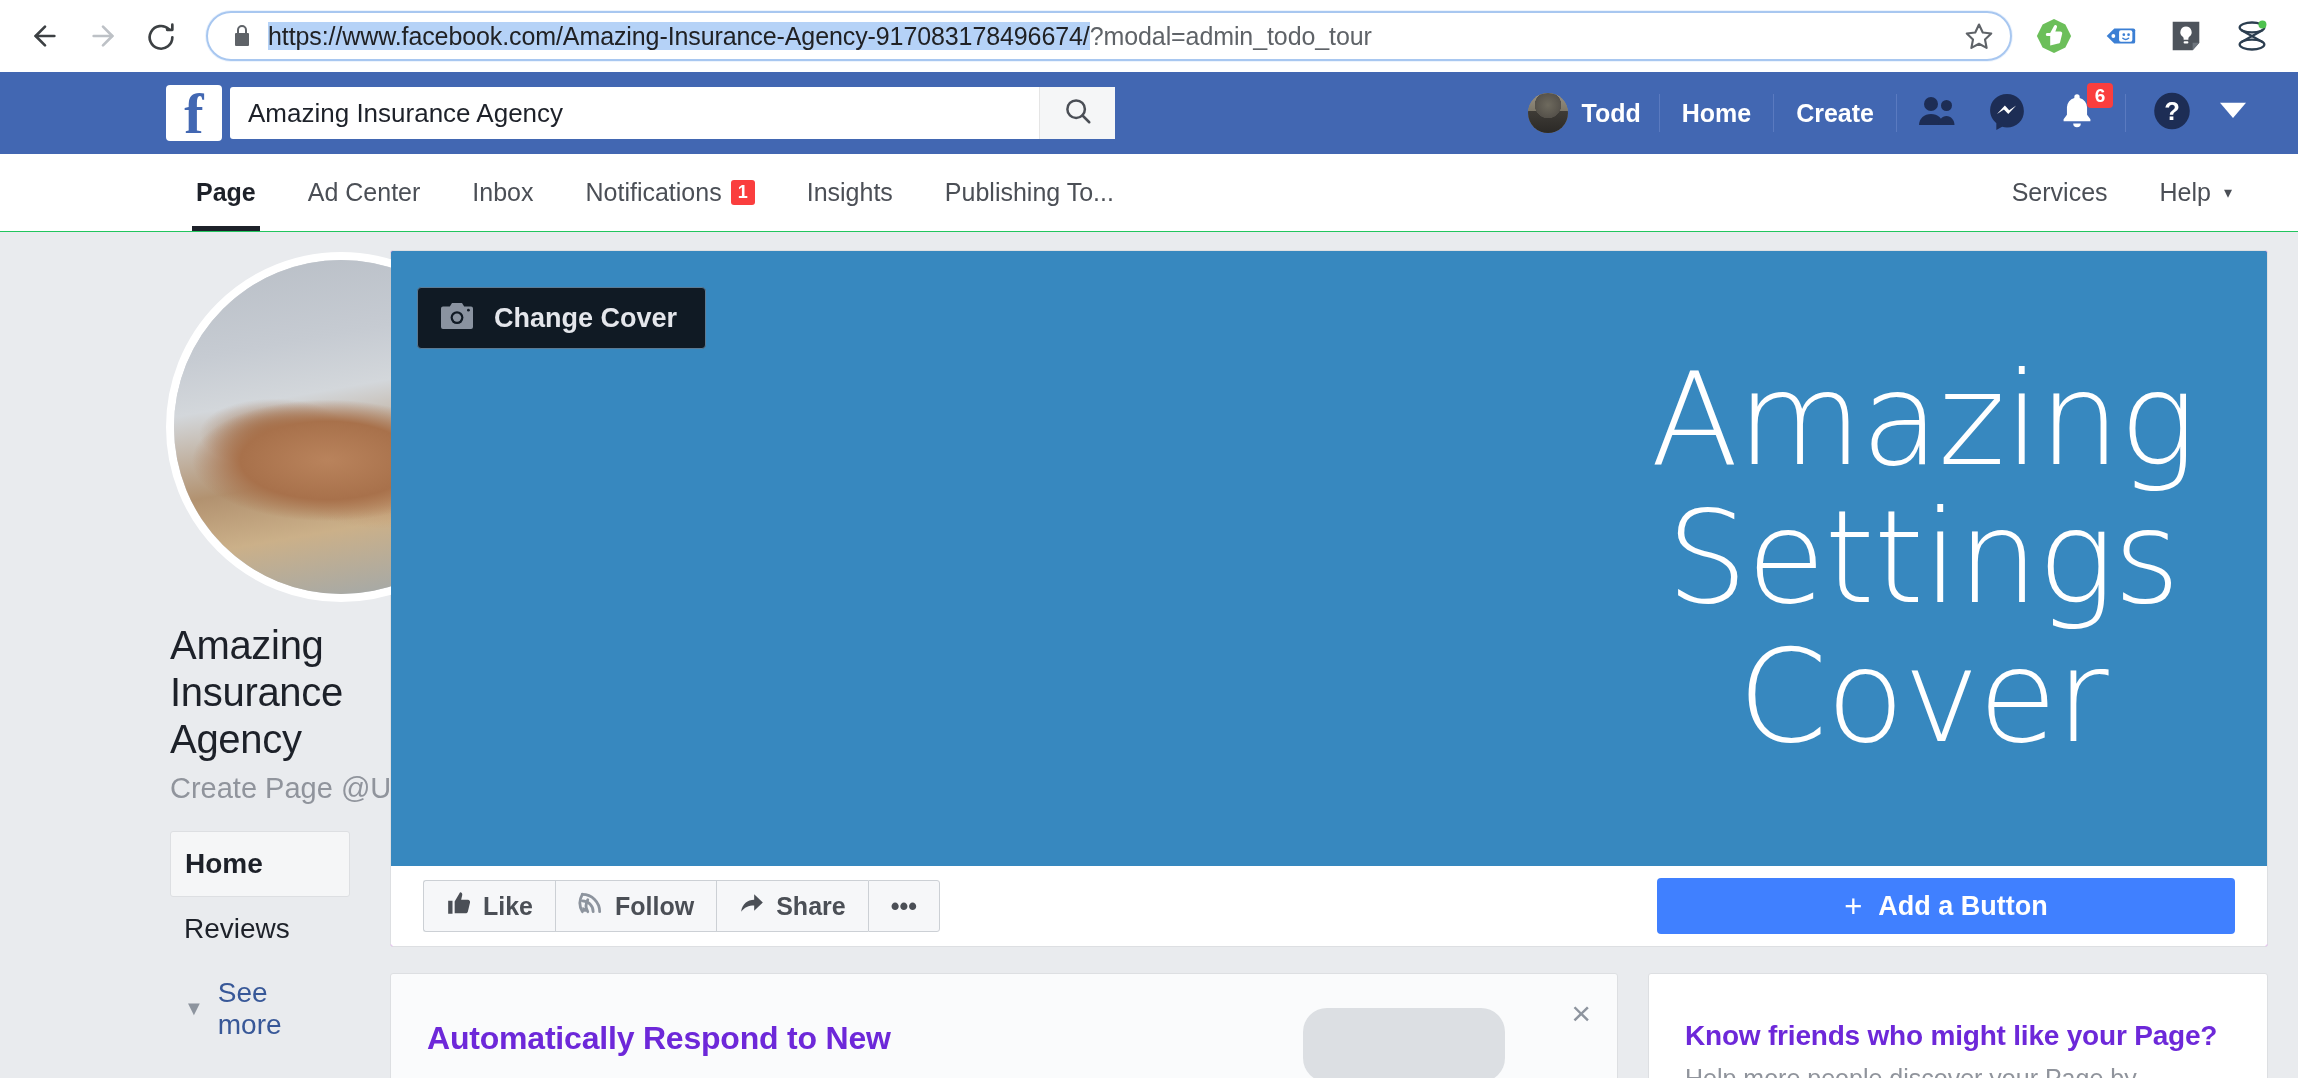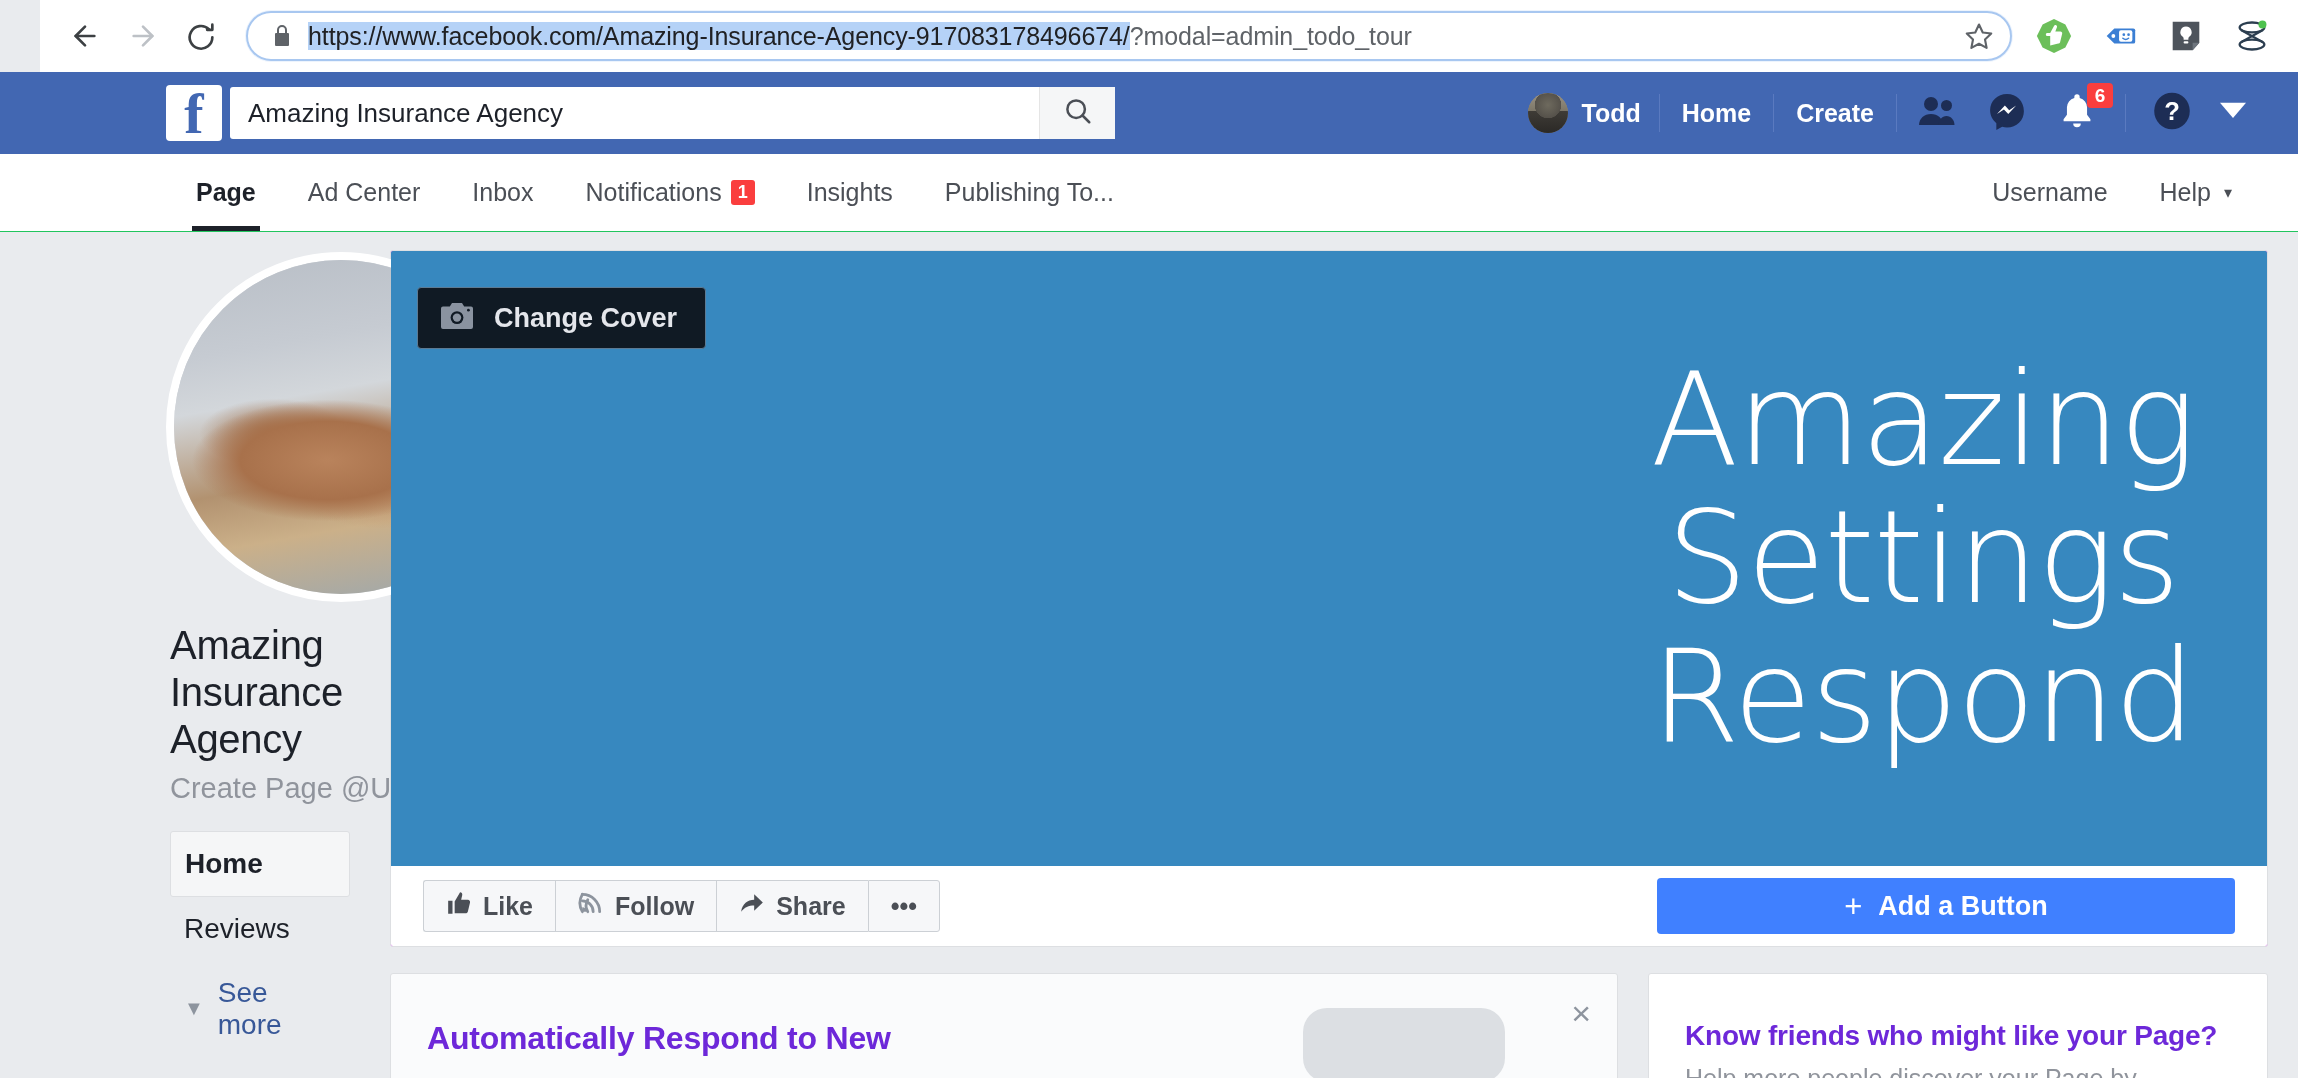--- a/index.html
+++ b/index.html
@@ -14,21 +14,20 @@
 
   
   .browser-bar {
     height: 72px;
     background: #ffffff;
     display: flex;
     align-items: center;
     padding: 0 18px;
     gap: 4px;
     position: relative;
-    margin-left: 40px;
   }
   .nav-btn {
     width: 54px; height: 54px;
     display: flex; align-items: center; justify-content: center;
     border-radius: 50%;
     flex: 0 0 auto;
   }
   .nav-btn svg { display: block; }
 
   .omnibox {
@@ -593,21 +592,21 @@
   </div>
   <div class="tab">
     <span>Insights</span>
   </div>
   <div class="tab">
     <span>Publishing To...</span>
   </div>
 
   <div class="tab-right">
     <div class="tab">
-      <span>Username</span>
+      <span>Services</span>
     </div>
     <div class="tab">
       <span>Help</span>
       <span class="caret-small">▾</span>
     </div>
   </div>
 </div>
 
 <div class="page-body">
 
@@ -649,21 +648,21 @@
                 <circle cx="17" cy="15.6" r="6.4" fill="#101a24"></circle>
                 <circle cx="17" cy="15.6" r="4.2" fill="#8a93a0"></circle>
                 <circle cx="28.4" cy="8.2" r="1.4" fill="#101a24"></circle>
               </svg>
           </span>
           <span class="change-cover-label">Change Cover</span>
         </div>
         <div class="cover-text">
           <div>Amazing</div>
           <div>Settings</div>
-          <div>Respond</div>
+          <div>Cover</div>
         </div>
       </div>
 
       <div class="cover-actions">
         <div class="btn-group">
           <div class="gbtn">
             <span>
               <svg width="26" height="26" viewBox="0 0 24 24" fill="#4b4f56">
                   <path d="M2 10h4v12H2z"></path>
                   <path d="M8 10.5 13 2c1.3 0 2.3 1.2 2 2.5L14 9h6.2c1.3 0 2.3 1.3 2 2.6l-2 8.2c-.2 1-1.1 1.7-2.1 1.7H8z"></path>

